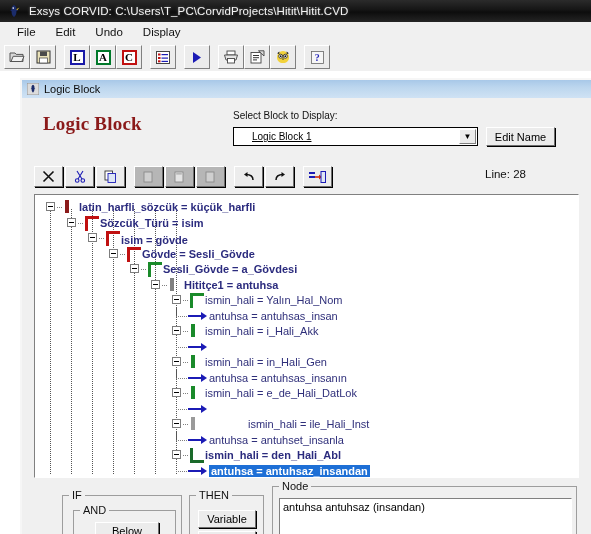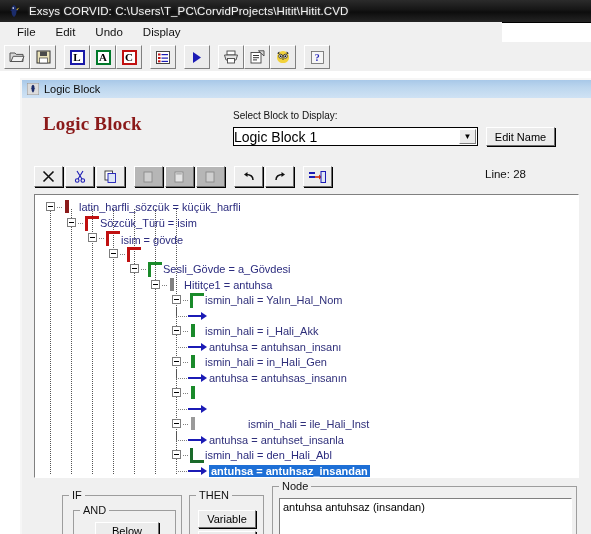--- a/index.html
+++ b/index.html
@@ -22,21 +22,21 @@
     width:16px;height:16px;margin-left:6px;margin-right:7px;
     display:flex;align-items:center;justify-content:center;
   }
   .titlebar .tb-text{
     color:#f4f4f4;font-size:11.5px;letter-spacing:.1px;
     text-shadow:0 0 3px rgba(255,255,255,.35);
     white-space:nowrap;
   }
 
   .menubar{
-    position:absolute;left:0;top:22px;width:502px;height:20px;
+    position:absolute;left:0;top:22px;width:591px;height:20px;
     background:#f0f0f0;border-bottom:2px solid #d946ef;
     display:flex;align-items:center;
   }
   .menubar .mi{
     font-size:11.5px;color:#111;padding:2px 9px 3px 9px;margin-left:2px;
     white-space:nowrap;
   }
   .menubar .mi:first-child{margin-left:8px;}
 
   .toolbar{
@@ -103,21 +103,21 @@
   .sel-label{
     position:absolute;left:211px;top:12px;font-size:10px;color:#111;
   }
   .combo{
     position:absolute;left:211px;top:29px;width:245px;height:19px;
     background:#ffffff;
     border:1px solid #000;
     box-sizing:border-box;
     display:flex;align-items:center;
   }
-  .combo .cv{font-size:14px;color:#000;padding-left:0;}
+  .combo .cv{font-size:10px;color:#000;padding-left:18px;text-decoration:underline;}
   .combo .carrow{
     position:absolute;right:1px;top:1px;width:17px;height:15px;
     background:#ececec;
     border-top:1px solid #fff;border-left:1px solid #fff;
     border-right:1px solid #808080;border-bottom:1px solid #808080;
     display:flex;align-items:center;justify-content:center;
     font-size:8px;color:#000;box-sizing:border-box;
   }
   .editname{
     position:absolute;left:464px;top:29px;width:69px;height:19px;
@@ -158,21 +158,21 @@
     box-sizing:border-box;overflow:hidden;
   }
   .tree{position:absolute;left:0;top:0;width:545px;height:282px;}
   .trow{
     position:absolute;height:16px;display:flex;align-items:center;
     white-space:nowrap;
   }
   .tlabel{
     font-size:11px;color:#2f2f7a;font-family:"Liberation Sans",sans-serif;
   }
-  .tlabel.bold{font-weight:normal;color:#2b2b7e;}
+  .tlabel.bold{font-weight:bold;color:#2b2b7e;}
   .tlabel.sel{
     background:#1d6fd6;color:#ffffff;font-weight:bold;padding:0 2px;
   }
   
   .exp{
     width:9px;height:9px;border:1px solid #7d7d7d;background:#fff;
     display:flex;align-items:center;justify-content:center;
     font-size:8px;line-height:7px;color:#000;box-sizing:border-box;
     position:absolute;
   }
@@ -458,20 +458,23 @@
               </div>
               <div class="exp" style="left: 53px; top: 38px;"></div>
               <div class="dots" style="left: 64px; top: 43px; width: 6px;"></div>
               <div class="mark corner" style="border-color: rgb(192, 16, 16); left: 71px; top: 36px;"></div>
               <div class="trow" style="left: 86px; top: 35px; align-items: flex-end;">
                 <span class="tlabel bold">isim = gövde</span>
               </div>
               <div class="exp" style="left: 74px; top: 53.5px;"></div>
               <div class="dots" style="left: 85px; top: 58.5px; width: 6px;"></div>
               <div class="mark corner" style="border-color: rgb(192, 16, 16); left: 92px; top: 51.5px;"></div>
+              <div class="trow" style="left: 107px; top: 50.5px;">
+                <span class="tlabel bold">Gövde = Sesli_Gövde</span>
+              </div>
               <div class="exp" style="left: 95px; top: 69px;"></div>
               <div class="dots" style="left: 106px; top: 74px; width: 6px;"></div>
               <div class="mark corner" style="border-color: rgb(26, 138, 42); left: 113px; top: 67px;"></div>
               <div class="trow" style="left: 128px; top: 66px;">
                 <span class="tlabel bold">Sesli_Gövde = a_Gövdesi</span>
               </div>
               <div class="exp" style="left: 116px; top: 84.5px;"></div>
               <div class="dots" style="left: 127px; top: 89.5px; width: 6px;"></div>
               <div class="mark bar" style="background: rgb(128, 128, 128); left: 135px; top: 82.5px;"></div>
               <div class="trow" style="left: 149px; top: 81.5px;">
@@ -482,53 +485,56 @@
               <div class="mark corner" style="border-color: rgb(26, 138, 42); left: 155px; top: 98px;"></div>
               <div class="trow" style="left: 170px; top: 97px;">
                 <span class="tlabel">ismin_hali = Yalın_Hal_Nom</span>
               </div>
               <div class="vdots" style="left: 141px; top: 112.5px; height: 8px;"></div>
               <div class="dots" style="left: 141px; top: 120.5px; width: 12px;"></div>
               <div class="arrow" style="left: 153px; top: 116.5px;">
                 <div class="shaft"></div>
                 <div class="head"></div>
               </div>
+              <div class="trow" style="left: 174px; top: 112.5px;">
+                <span class="tlabel">antuhsa = antuhsas_insan</span>
+              </div>
               <div class="exp" style="left: 137px; top: 131px;"></div>
               <div class="dots" style="left: 148px; top: 136px; width: 6px;"></div>
               <div class="mark bar" style="background: rgb(26, 138, 42); left: 156px; top: 129px;"></div>
               <div class="trow" style="left: 170px; top: 128px;">
                 <span class="tlabel">ismin_hali = i_Hali_Akk</span>
               </div>
               <div class="vdots" style="left: 141px; top: 143.5px; height: 8px;"></div>
               <div class="dots" style="left: 141px; top: 151.5px; width: 12px;"></div>
               <div class="arrow" style="left: 153px; top: 147.5px;">
                 <div class="shaft"></div>
                 <div class="head"></div>
               </div>
-              <div class="trow" style="left: 174px; top: 143.5px;">
-                <span class="tlabel">antuhsa = antuhsan_insanı</span>
-              </div>
               <div class="exp" style="left: 137px; top: 162px;"></div>
               <div class="dots" style="left: 148px; top: 167px; width: 6px;"></div>
               <div class="mark bar" style="background: rgb(26, 138, 42); left: 156px; top: 160px;"></div>
               <div class="trow" style="left: 170px; top: 159px;">
                 <span class="tlabel">ismin_hali = in_Hali_Gen</span>
               </div>
               <div class="vdots" style="left: 141px; top: 174.5px; height: 8px;"></div>
               <div class="dots" style="left: 141px; top: 182.5px; width: 12px;"></div>
               <div class="arrow" style="left: 153px; top: 178.5px;">
                 <div class="shaft"></div>
                 <div class="head"></div>
               </div>
               <div class="trow" style="left: 174px; top: 174.5px;">
                 <span class="tlabel">antuhsa = antuhsas_insanın</span>
               </div>
               <div class="exp" style="left: 137px; top: 193px;"></div>
               <div class="dots" style="left: 148px; top: 198px; width: 6px;"></div>
               <div class="mark bar" style="background: rgb(26, 138, 42); left: 156px; top: 191px;"></div>
+              <div class="trow" style="left: 170px; top: 190px;">
+                <span class="tlabel">ismin_hali = e_de_Hali_DatLok</span>
+              </div>
               <div class="vdots" style="left: 141px; top: 205.5px; height: 8px;"></div>
               <div class="dots" style="left: 141px; top: 213.5px; width: 12px;"></div>
               <div class="arrow" style="left: 153px; top: 209.5px;">
                 <div class="shaft"></div>
                 <div class="head"></div>
               </div>
               <div class="exp" style="left: 137px; top: 224px;"></div>
               <div class="dots" style="left: 148px; top: 229px; width: 6px;"></div>
               <div class="mark bar" style="background: rgb(154, 154, 154); left: 156px; top: 222px;"></div>
               <div class="trow" style="left: 170px; top: 221px; padding-left: 43px;">

